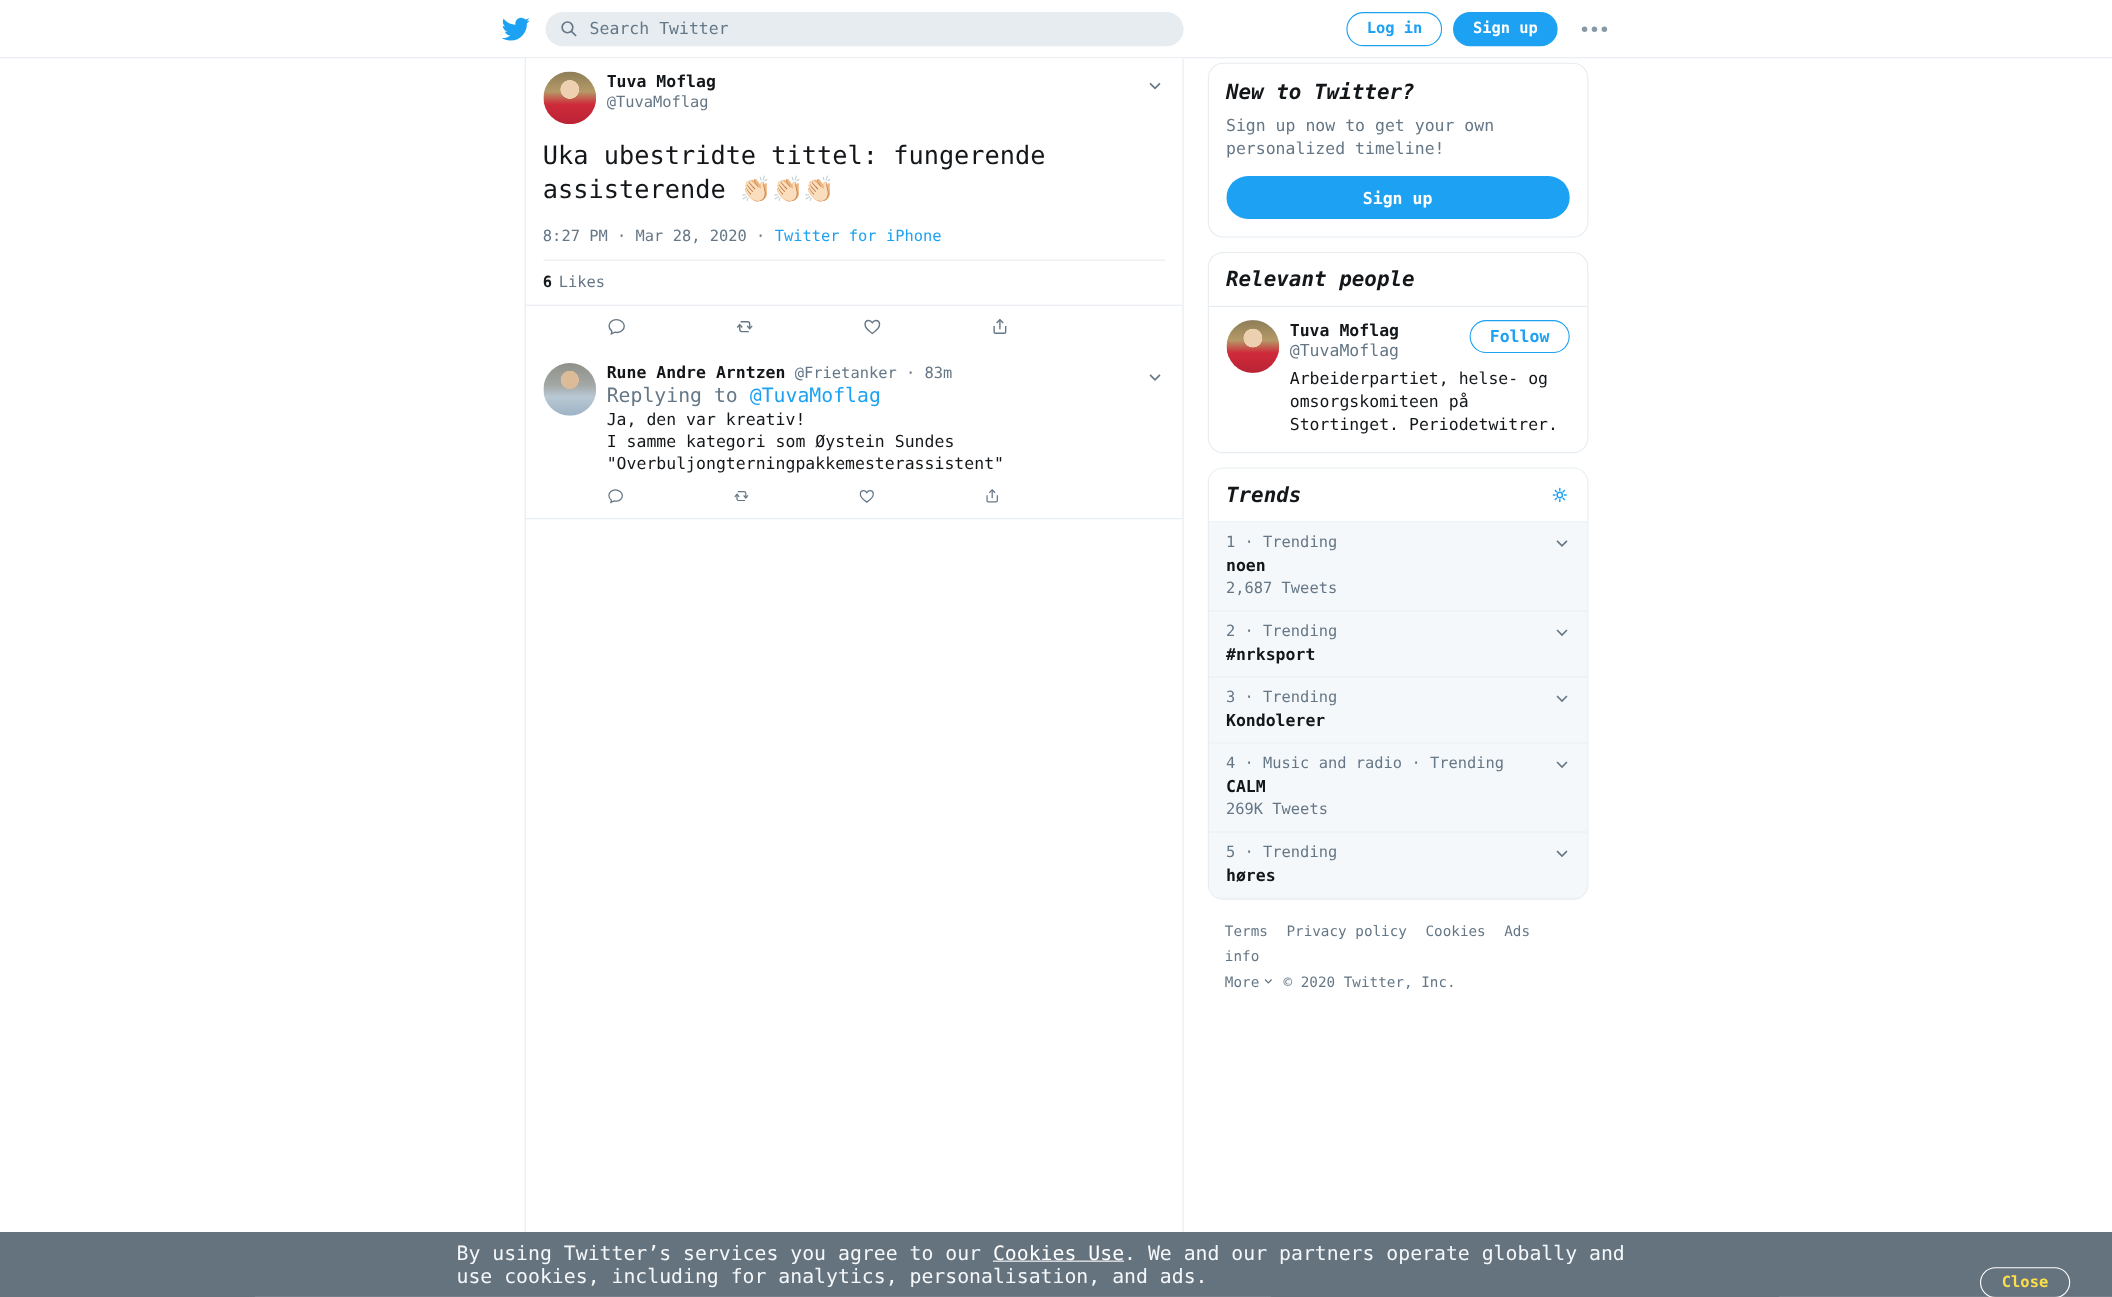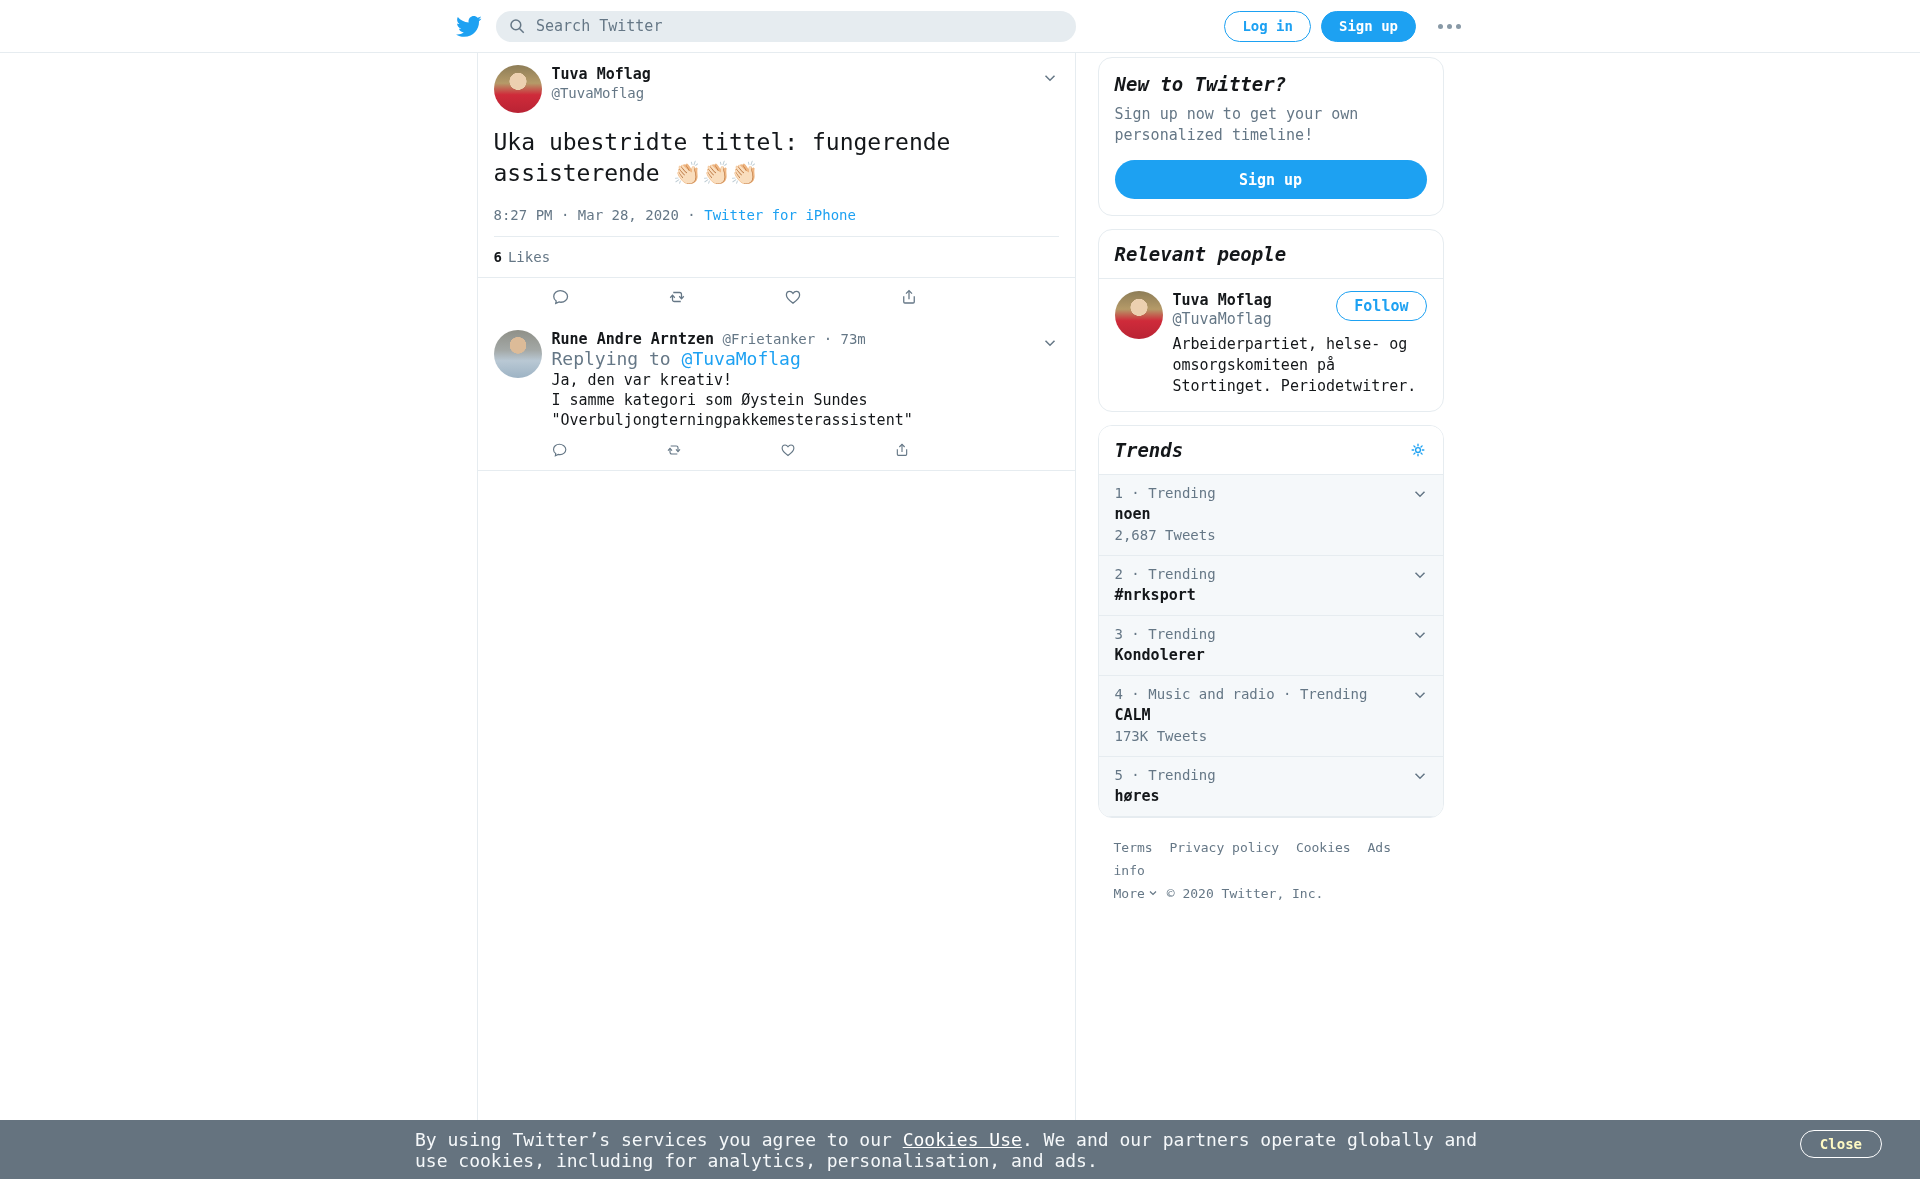--- a/index.html
+++ b/index.html
@@ -91,22 +91,22 @@
 
   .sb-footer { padding:5px 16px; font-size:13px; color:#657786; line-height:23px; }
   .sb-footer span.lnk { margin-right:9px; cursor:pointer; }
   .sb-footer .more-caret { color:#657786; vertical-align:-1px; }
   .sb-footer .copyright { margin-left:8px; }
 
   
   .cookie-bar { height:59px; background:#65737f; display:flex; align-items:center; position:relative; }
   .cookie-text { width:1075px; margin-left:415px; font-size:18px; line-height:21px; color:#f5f8fa; }
   .cookie-text a { color:#fff; text-decoration:underline; }
-  .btn-close { position:absolute; right:38px; top:10px; background:transparent; border:1px solid #fff;
-    border-radius:16px; color:#fef9c3; font:bold 14px "DejaVu Sans Mono",monospace; padding:5px 19px; cursor:pointer; }
+  .btn-close { position:absolute; right:38px; top:32px; background:transparent; border:1px solid #fff;
+    border-radius:16px; color:#fde047; font:bold 14px "DejaVu Sans Mono",monospace; padding:5px 19px; cursor:pointer; }
 
   .icon-sm { width:18px; height:18px; }
   .icon-xs { width:16px; height:16px; }
 </style>
 </head>
 <body>
 
 <div class="topbar">
   <div class="topbar-inner">
     <svg class="bird" viewBox="0 0 24 24">
@@ -180,21 +180,21 @@
           </svg>
         </span>
       </div>
     </article>
 
     <article class="reply">
       <div class="avatar av-rune"></div>
       <div class="r-main">
         <div class="r-nameline">
           <span class="t-name">Rune Andre Arntzen</span>
-          <span class="gray">@Frietanker · 73m</span>
+          <span class="gray">@Frietanker · 83m</span>
         </div>
         <div class="r-replying">
           <span>Replying to</span>
           <a href="#">@TuvaMoflag</a>
         </div>
         <div class="r-body">
           <div>Ja, den var kreativ!</div>
           <div>I samme kategori som Øystein Sundes</div>
           <div>"Overbuljongterningpakkemesterassistent"</div>
         </div>
@@ -290,21 +290,21 @@
         <div class="trend-meta">3 · Trending</div>
         <div class="trend-topic">Kondolerer</div>
 
         <svg class="trend-caret icon-sm" viewBox="0 0 24 24" fill="none" stroke="currentColor" stroke-width="2">
             <polyline points="6 9 12 15 18 9"></polyline>
           </svg>
       </div>
       <div class="trend-item">
         <div class="trend-meta">4 · Music and radio · Trending</div>
         <div class="trend-topic">CALM</div>
-        <div class="trend-tweets">173K Tweets</div>
+        <div class="trend-tweets">269K Tweets</div>
         <svg class="trend-caret icon-sm" viewBox="0 0 24 24" fill="none" stroke="currentColor" stroke-width="2">
             <polyline points="6 9 12 15 18 9"></polyline>
           </svg>
       </div>
       <div class="trend-item" style="border-bottom:1px solid #e6ecf0">
         <div class="trend-meta">5 · Trending</div>
         <div class="trend-topic">høres</div>
 
         <svg class="trend-caret icon-sm" viewBox="0 0 24 24" fill="none" stroke="currentColor" stroke-width="2">
             <polyline points="6 9 12 15 18 9"></polyline>

